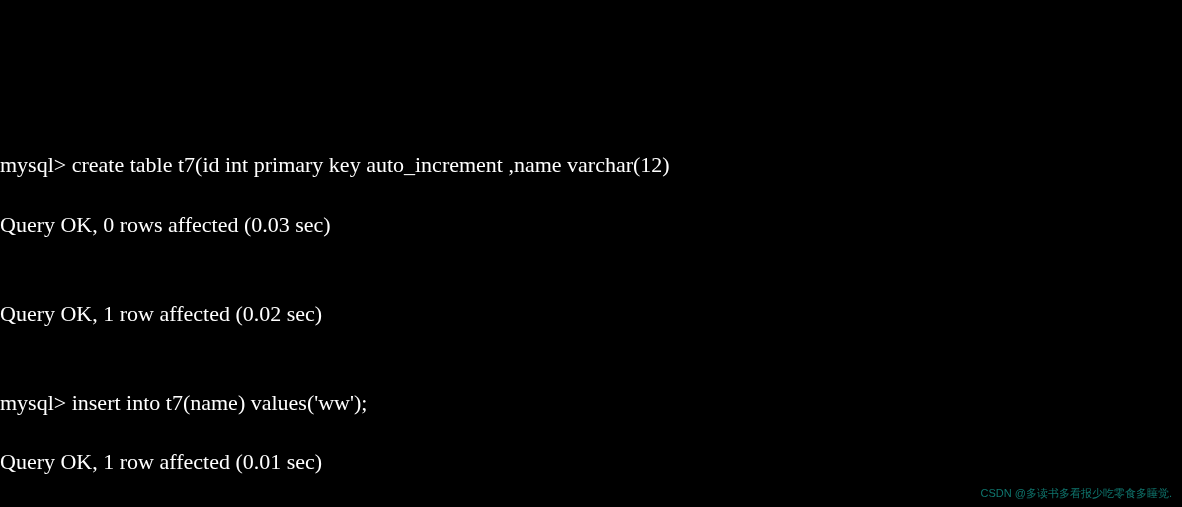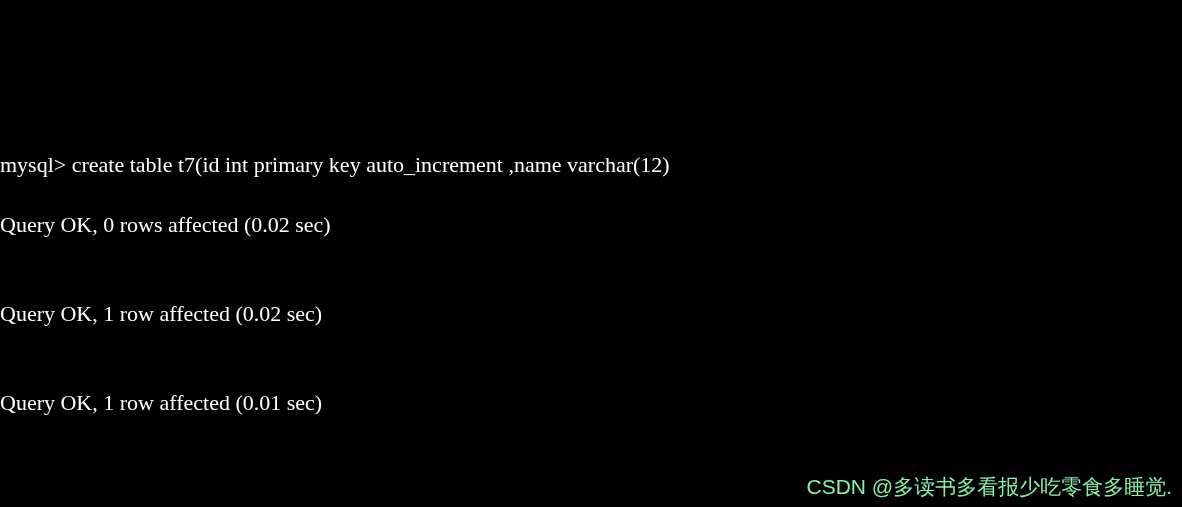--- a/index.html
+++ b/index.html
@@ -24,37 +24,38 @@
       white-space: pre;
     }
     .line {
       display: block;
       font-family: Liberation Serif, serif;
     }
     .watermark {
       position: absolute;
       bottom: 6px;
       right: 10px;
-      color: #86efac;
-      font-size: 21px;
+      color: #0f766e;
+      font-size: 11px;
       font-family: Arial, sans-serif;
       white-space: nowrap;
     }
   </style>
 </head>
 <body>
 
 
 
 <div class="terminal">
 <span class="line">mysql&gt; create table t7(id int primary key auto_increment ,name varchar(12)</span>
-<span class="line">Query OK, 0 rows affected (0.02 sec)</span>
+<span class="line">Query OK, 0 rows affected (0.03 sec)</span>
 <span class="line"></span>
 <span class="line">Query OK, 1 row affected (0.02 sec)</span>
 <span class="line"></span>
+<span class="line">mysql&gt; insert into t7(name) values('ww');</span>
 <span class="line">Query OK, 1 row affected (0.01 sec)</span>
 <span class="line"></span>
 
 
 
 
 
 
 </div>
 

